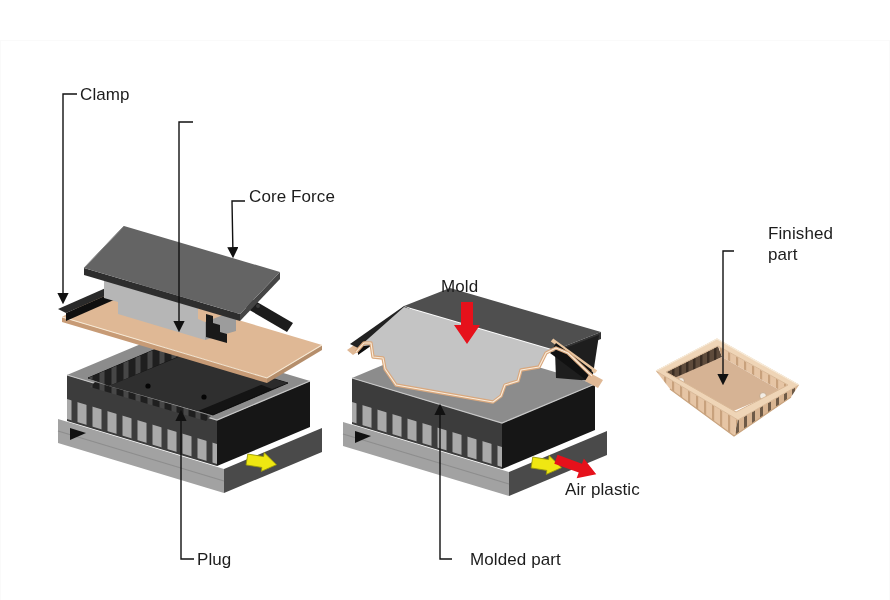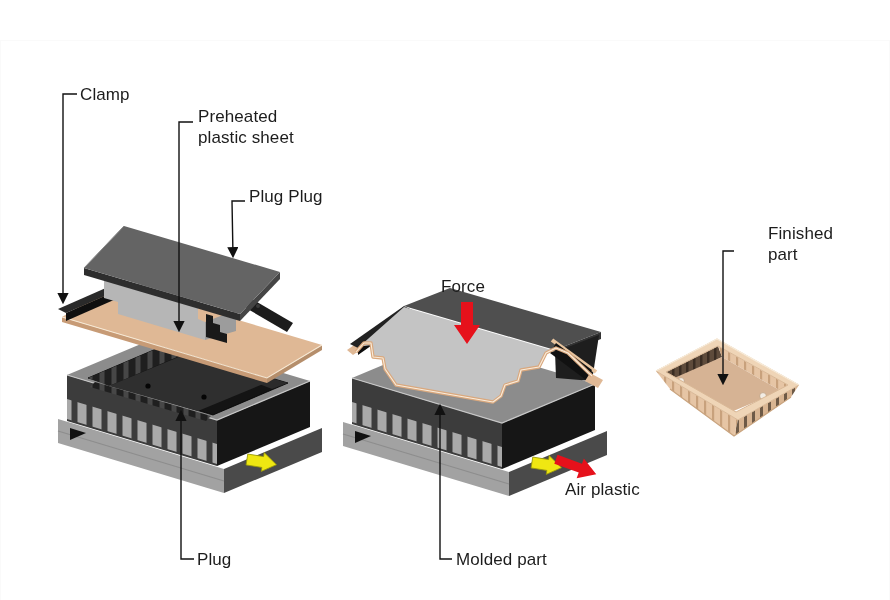--- a/index.html
+++ b/index.html
@@ -159,27 +159,23 @@
     <polyline points="77,54 63,54 63,262" marker-end="url(#ah)"></polyline>
     <polyline points="193,82 179,82 179,290" marker-end="url(#ah)"></polyline>
     <polyline points="245,161 232,161 233,216" marker-end="url(#ah)"></polyline>
     <polyline points="194,519 181,519 181,372" marker-end="url(#ah)"></polyline>
     <polyline points="452,519 440,519 440,366" marker-end="url(#ah)"></polyline>
     <polyline points="734,211 723,211 723,343" marker-end="url(#ah)"></polyline>
   </g>
 </svg>
 
 <div class="lbl" style="left:80px;top:44px">Clamp</div>
-<div class="lbl" style="left:198px;top:66px">
-  <div>Preheated</div>
-  <div>plastic sheet</div>
-</div>
-<div class="lbl" style="left:249px;top:146px">Plug Plug</div>
-<div class="lbl" style="left:441px;top:236px">Force</div>
+<div class="lbl" style="left:249px;top:146px">Core Force</div>
+<div class="lbl" style="left:441px;top:236px">Mold</div>
 <div class="lbl" style="left:565px;top:439px">Air plastic</div>
 <div class="lbl" style="left:197px;top:509px">Plug</div>
-<div class="lbl" style="left:456px;top:509px">Molded part</div>
+<div class="lbl" style="left:470px;top:509px">Molded part</div>
 <div class="lbl" style="left:768px;top:183px">
   <div>Finished</div>
   <div>part</div>
 </div>
 
 </div>
 
 </body></html>

